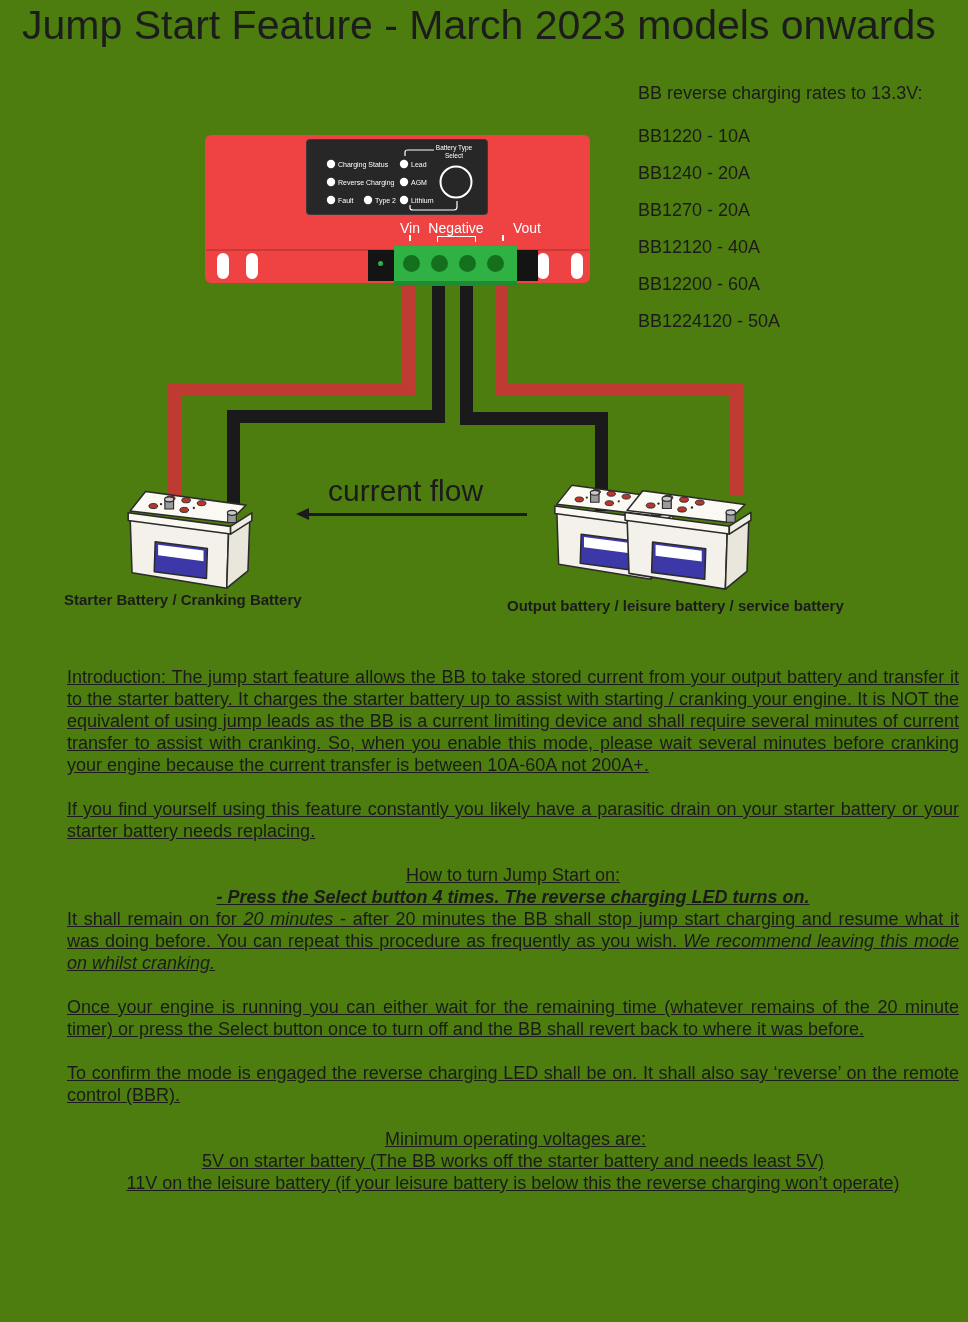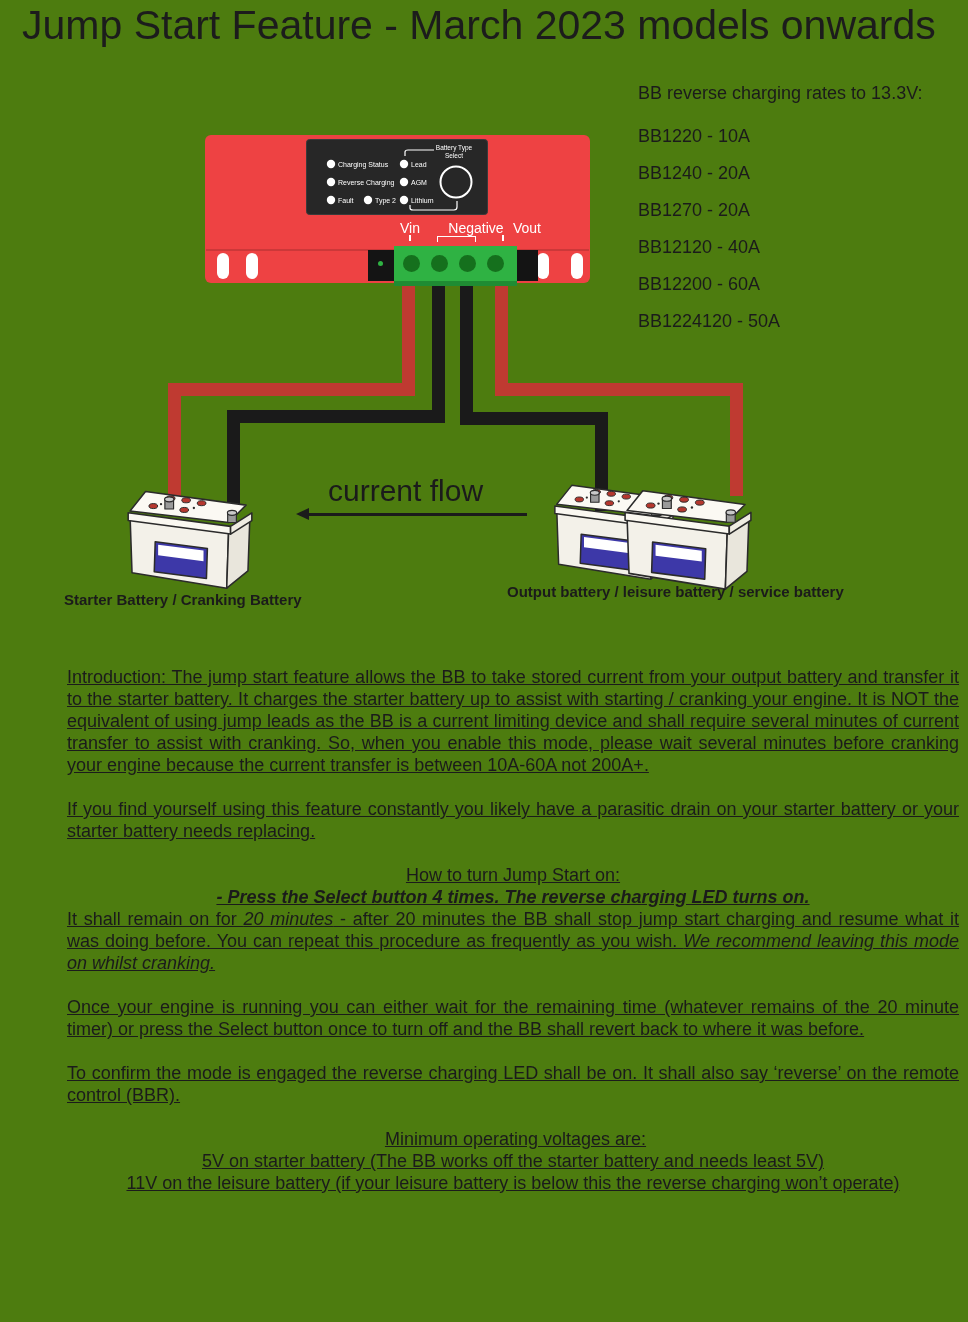--- a/index.html
+++ b/index.html
@@ -122,21 +122,21 @@
     <g fill="#ffffff" font-size="6.5" text-anchor="middle">
       <text x="148" y="11">Battery Type</text>
       <text x="148" y="19">Select</text>
     </g>
     <circle cx="150" cy="43" r="15.5" fill="none" stroke="#ffffff" stroke-width="2"></circle>
     <path d="M 99 17 L 99 13 Q 99 11 102 11 L 128 11" fill="none" stroke="#ffffff" stroke-width="1.2"></path>
     <path d="M 104 66 L 104 69 Q 104 71 107 71 L 148 71 Q 151 71 151 68 L 151 62" fill="none" stroke="#ffffff" stroke-width="1.2"></path>
   </svg>
 
   <div class="abs tlabel" style="left:395px;top:220px;width:30px;">Vin</div>
-  <div class="abs tlabel" style="left:446px;top:220px;width:60px;">Negative</div>
+  <div class="abs tlabel" style="left:426px;top:220px;width:60px;">Negative</div>
   <div class="abs tlabel" style="left:512px;top:220px;width:30px;">Vout</div>
   <div class="abs tick" style="left:409px;top:235px;"></div>
   <div class="abs nbracket" style="left:437px;top:236px;"></div>
   <div class="abs tick" style="left:502px;top:235px;"></div>
 
   <div class="abs darkblock" style="left:368px;top:250px;width:27px;height:31px;"></div>
   <div class="abs darkblock" style="left:517px;top:250px;width:21px;height:31px;"></div>
   <div class="abs" style="left:378px;top:261px;width:5px;height:5px;border-radius:50%;background:var(--terminal_green);"></div>
   <div class="abs greenblock" style="left:394px;top:246px;width:123px;height:40px;"></div>
   <div class="abs screw" style="left:403px;top:255px;"></div>
@@ -162,21 +162,21 @@
   </svg>
   <svg class="abs" style="left:126px;top:480px;" width="128" height="114" viewBox="0 0 132 118">
     <use href="#batt"></use>
   </svg>
 
   <div class="abs cflow" style="left:328px;top:474px;">current flow</div>
   <div class="abs arrow-line" style="left:300px;top:513px;width:227px;"></div>
   <div class="abs arrow-head" style="left:296px;top:508px;"></div>
 
   <div class="abs caption" style="left:64px;top:591px;text-align:right;">Starter Battery / Cranking Battery</div>
-  <div class="abs caption" style="left:507px;top:583px;">Output battery / leisure battery / service battery</div>
+  <div class="abs caption" style="left:507px;top:597px;">Output battery / leisure battery / service battery</div>
 
   <div class="abs body-text" style="left:67px;top:666px;text-decoration:underline;">
     <p>Introduction: The jump start feature allows the BB to take stored current from your output battery and transfer it to the starter battery. It charges the starter battery up to assist with starting / cranking your engine. It is NOT the equivalent of using jump leads as the BB is a current limiting device and shall require several minutes of current transfer to assist with cranking. So, when you enable this mode, please wait several minutes before cranking your engine because the current transfer is between 10A-60A not 200A+.</p>
     <p>If you find yourself using this feature constantly you likely have a parasitic drain on your starter battery or your starter battery needs replacing.</p>
     <p class="nojust tight">How to turn Jump Start on:</p>
     <p class="nojust tight bi">- Press the Select button 4 times. The reverse charging LED turns on.</p>
     <p><span>It shall remain on for </span><span class="iu">20 minutes</span><span> - after 20 minutes the BB shall stop jump start charging and resume what it was doing before. You can repeat this procedure as frequently as you wish. </span><span class="it2">We recommend leaving this mode on whilst cranking.</span></p>
     <p>Once your engine is running you can either wait for the remaining time (whatever remains of the 20 minute timer) or press the Select button once to turn off and the BB shall revert back to where it was before.</p>
     <p>To confirm the mode is engaged the reverse charging LED shall be on. It shall also say ‘reverse’ on the remote control (BBR).</p>
     <p class="nojust tight" style="padding-left:5px;">Minimum operating voltages are:</p>

